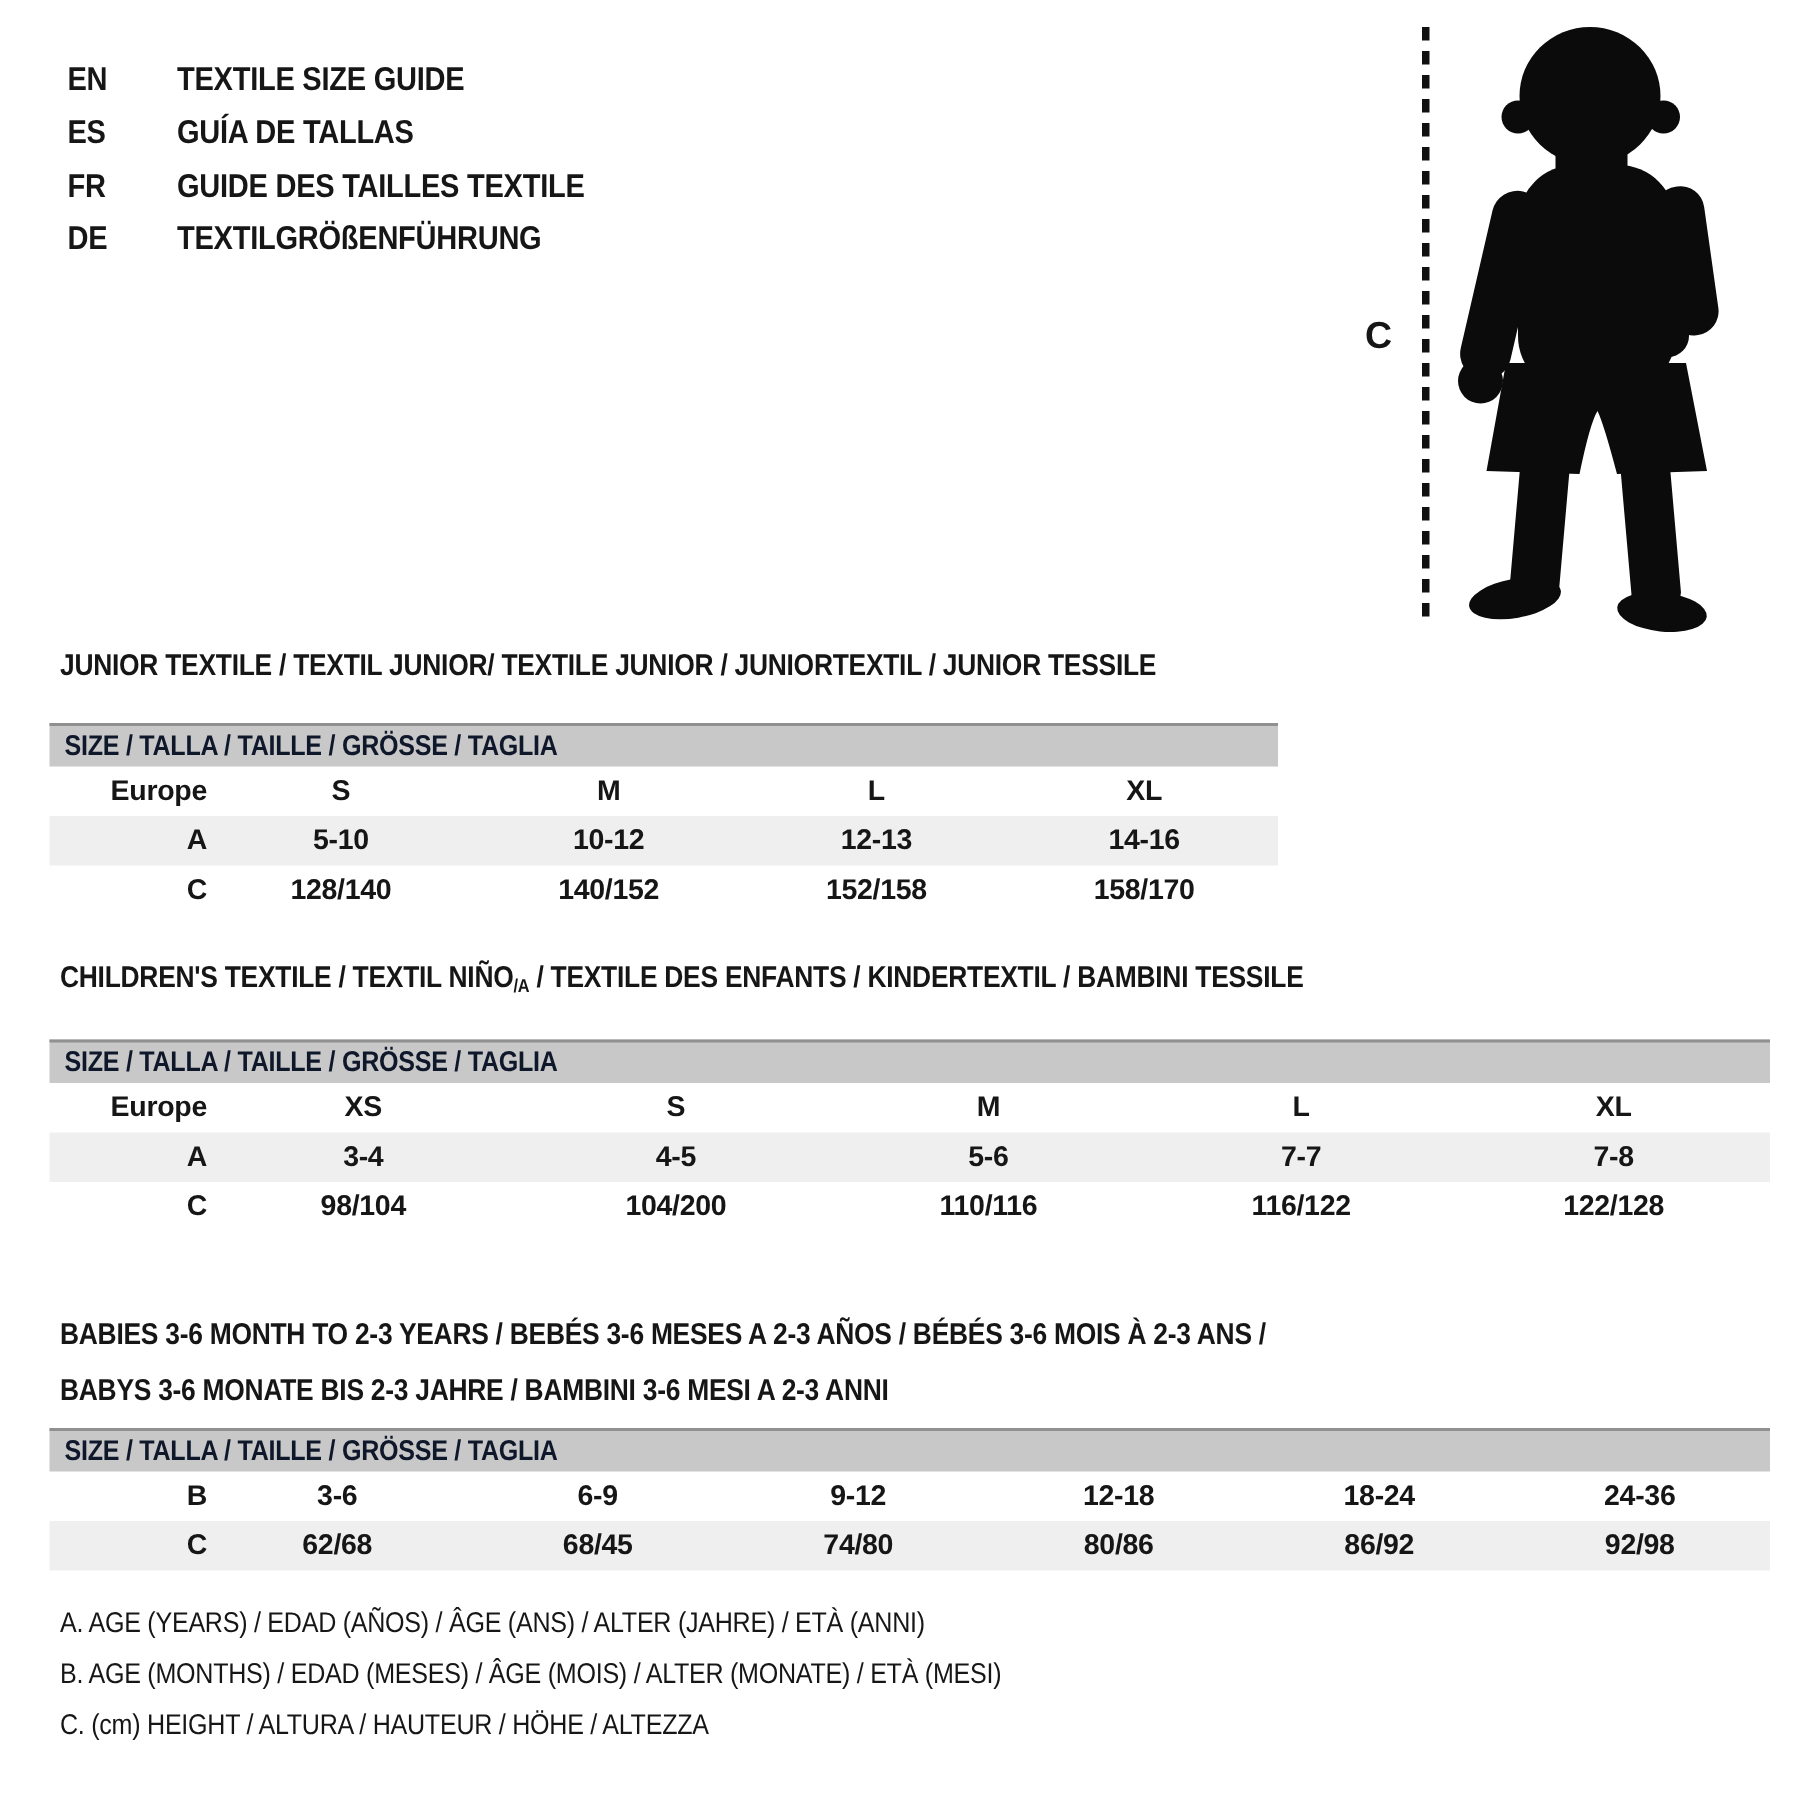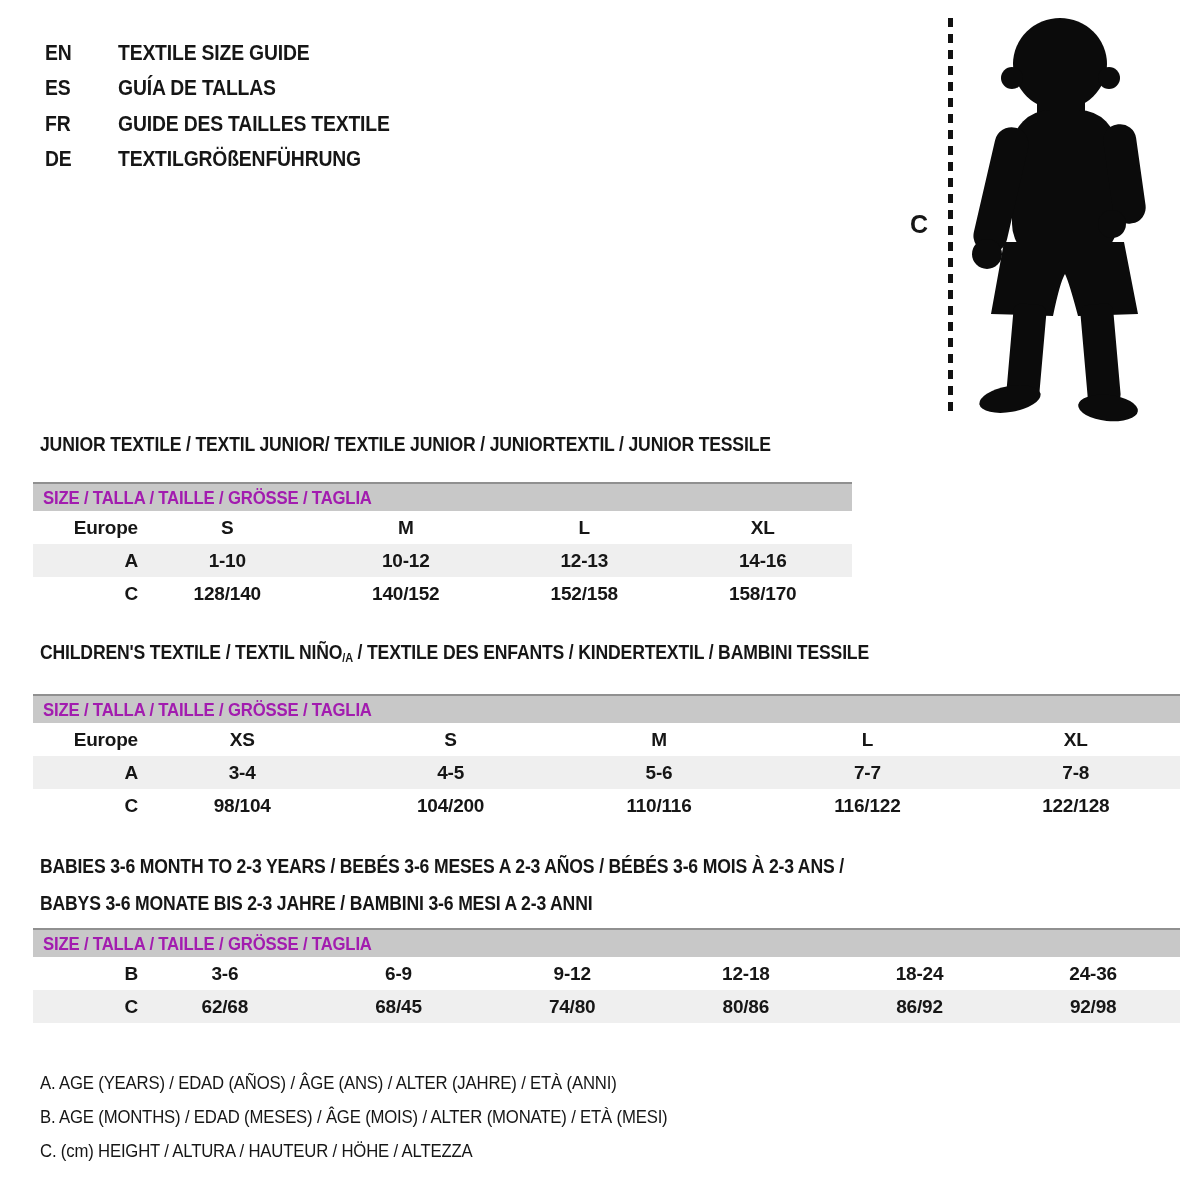--- a/index.html
+++ b/index.html
@@ -17,32 +17,32 @@
 
   
   .figure{position:absolute;left:900px;top:10px;width:270px;height:420px;}
   .figure svg{position:absolute;left:0;top:0;}
   .c-label{position:absolute;left:10px;top:200px;font-size:25px;font-weight:700;}
 
   
   .sec{position:absolute;left:33px;}
   #sec-junior{top:432px;width:819px;}
   #sec-children{top:640px;width:1147px;}
-  #sec-babies{top:848px;width:1147px;}
+  #sec-babies{top:872px;width:1147px;}
   .sec h2{margin:0;padding-left:7px;font-size:20px;line-height:24px;font-weight:700;}
   #sec-babies h2{line-height:37px;}
   .sub{font-size:0.62em;vertical-align:-0.25em;}
   #sec-junior .tbl{margin-top:26px;}
   #sec-children .tbl{margin-top:24px;}
   #sec-babies .tbl{margin-top:6px;}
 
   .size-bar{
     height:27px;line-height:27px;background:var(--bar,#c8c8c8);
     border-top:2px solid #909090;padding-left:10px;
-    font-size:19px;font-weight:700;color:#a21caf;
+    font-size:19px;font-weight:700;color:#0f172a;
   }
   .trow{display:grid;height:33px;align-items:center;font-size:19px;font-weight:700;}
   .trow.shaded{background:var(--shade,#efefef);}
   .tlabel{padding-left:9px;text-align:right;}
   .tcell{text-align:center;}
 
   
   .legend{position:absolute;left:40px;top:1066px;}
   .legend-line{height:34px;line-height:34px;font-size:19px;font-weight:400;}
 </style>
@@ -99,21 +99,21 @@
         <div class="size-bar"><span class="cond">SIZE / TALLA / TAILLE / GRÖSSE / TAGLIA</span></div>
         <div class="trow" style="grid-template-columns: 105px repeat(4, 1fr);">
           <span class="tlabel">Europe</span>
           <span class="tcell">S</span>
           <span class="tcell">M</span>
           <span class="tcell">L</span>
           <span class="tcell">XL</span>
         </div>
         <div class="trow shaded" style="grid-template-columns: 105px repeat(4, 1fr);">
           <span class="tlabel">A</span>
-          <span class="tcell">1-10</span>
+          <span class="tcell">5-10</span>
           <span class="tcell">10-12</span>
           <span class="tcell">12-13</span>
           <span class="tcell">14-16</span>
         </div>
         <div class="trow" style="grid-template-columns: 105px repeat(4, 1fr);">
           <span class="tlabel">C</span>
           <span class="tcell">128/140</span>
           <span class="tcell">140/152</span>
           <span class="tcell">152/158</span>
           <span class="tcell">158/170</span>

